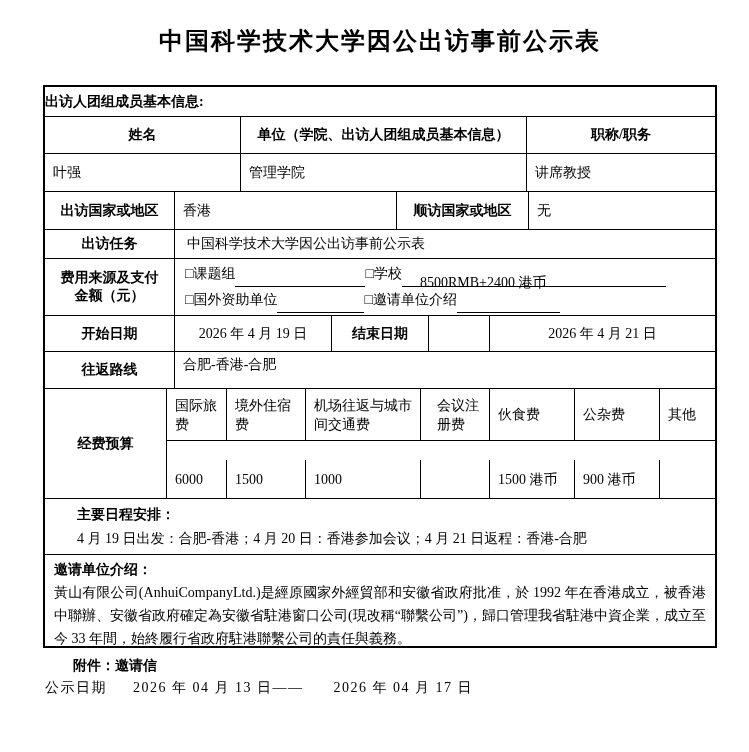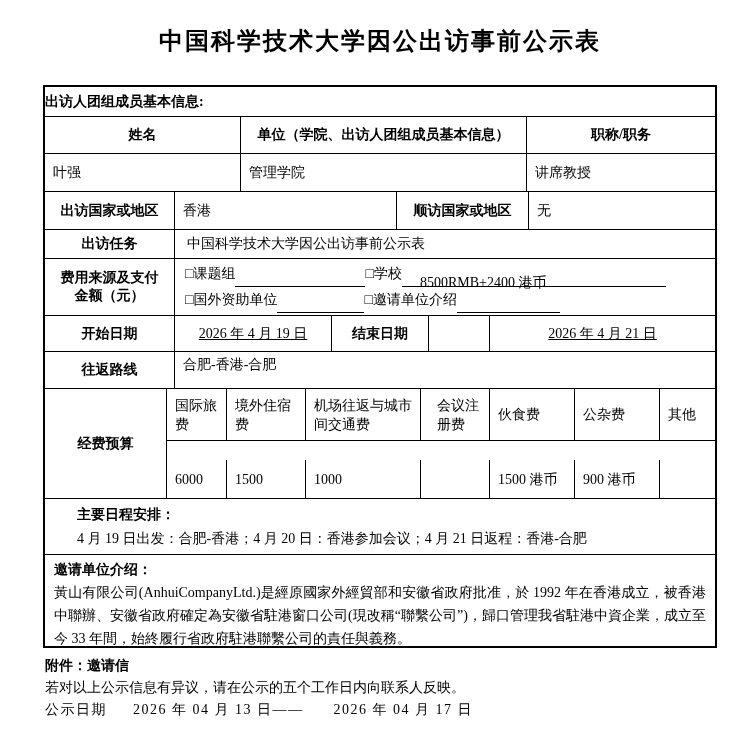--- a/index.html
+++ b/index.html
@@ -8,41 +8,41 @@
   .page{position:relative;width:749px;height:752px;}
   .doc-title{margin:26px 0 0 43px;width:674px;text-align:center;
              font-size:24px;font-weight:700;letter-spacing:2px;height:30px;line-height:30px;}
   .ftable{margin:29px 0 0 43px;width:674px;border:2px solid #000;box-sizing:border-box;}
   .trow{display:flex;border-bottom:1px solid #000;box-sizing:border-box;align-items:stretch;}
   .trow:last-child{border-bottom:none;}
   .cell{box-sizing:border-box;border-right:1px solid #000;display:flex;align-items:center;}
   .cell:last-child{border-right:none;}
   .lbl{font-weight:700;justify-content:center;text-align:center;}
   .val{padding-left:8px;}
-  .ctr{justify-content:center;text-decoration:underline;}
+  .ctr{justify-content:center;}
   .top{align-items:flex-start;padding-top:4px;}
   .block{display:block;padding:4px 8px;}
   .sec-h{font-weight:700;padding-left:0;align-items:center;display:flex;}
   .fund-line{display:block;line-height:26px;white-space:nowrap;}
   .uline{display:inline-block;border-bottom:1px solid #000;height:17px;vertical-align:bottom;}
   .u-a{width:130px;}
   .u-b{width:264px;padding-left:18px;box-sizing:border-box;}
   .u-c{width:87px;}
   .u-d{width:103px;}
   .chk{display:inline-block;}
   .budget-right{flex:1;display:flex;flex-direction:column;gap:19px;}
   .b-row{display:flex;box-sizing:border-box;}
   .b-head{height:63px;border-bottom:1px solid #000;}
   .b-vals{height:46px;}
   .b-cell{box-sizing:border-box;border-right:1px solid #000;display:flex;align-items:center;
           padding:0 4px 0 8px;line-height:19px;}
   .b-cell:last-child{border-right:none;}
   .para{display:block;padding:3px 9px 0 9px;line-height:23px;text-align:justify;}
   .footer{margin:7px 0 0 45px;width:672px;line-height:22px;}
-  .footer .b{font-weight:700;}
+  .footer .b{font-weight:700;margin-left:28px;}
   .contact-row{white-space:nowrap;}
   .gap{display:inline-block;width:78px;}
   .pub-row{letter-spacing:1.5px;white-space:nowrap;}
   .pub-gap{display:inline-block;width:26px;}
   .pub-gap2{display:inline-block;width:30px;}
   .w130{width:130px;} .w157{width:157px;} .w97{width:97px;} .w61{width:61px;} .w225{width:225px;}
   .w196{width:196px;} .w286{width:286px;} .w188{width:188px;}
   .w222{width:222px;} .w132{width:132px;} .w186{width:186px;} .w540{width:540px;}
   .bw60{width:60px;} .bw79{width:79px;} .bw115{width:115px;} .bw61{width:61px;margin-left:8px;}
   .bw85{width:85px;} .bw55{width:55px;}
@@ -157,19 +157,18 @@
           <span style="display:block;font-weight:700">邀请单位介绍：</span>
           <span>黃山有限公司(AnhuiCompanyLtd.)是經原國家外經貿部和安徽省政府批准，於 1992 年在香港成立，被香港中聯辦、安徽省政府確定為安徽省駐港窗口公司(現改稱“聯繫公司”)，歸口管理我省駐港中資企業，成立至今 33 年間，始終履行省政府駐港聯繫公司的責任與義務。</span>
         </span>
       </div>
     </div>
 
   </div>
 
   <div class="footer">
     <div class="b">附件：邀请信</div>
-    <div>若对以上公示信息有异议，请在公示的五个工作日内向联系人反映。</div>
     <div class="pub-row">
       <span>公示日期</span><span class="pub-gap"></span><span>2026 年 04 月 13 日——</span><span class="pub-gap2"></span><span>2026 年 04 月 17 日</span>
     </div>
   </div>
 
 </div>
 
 </body></html>

